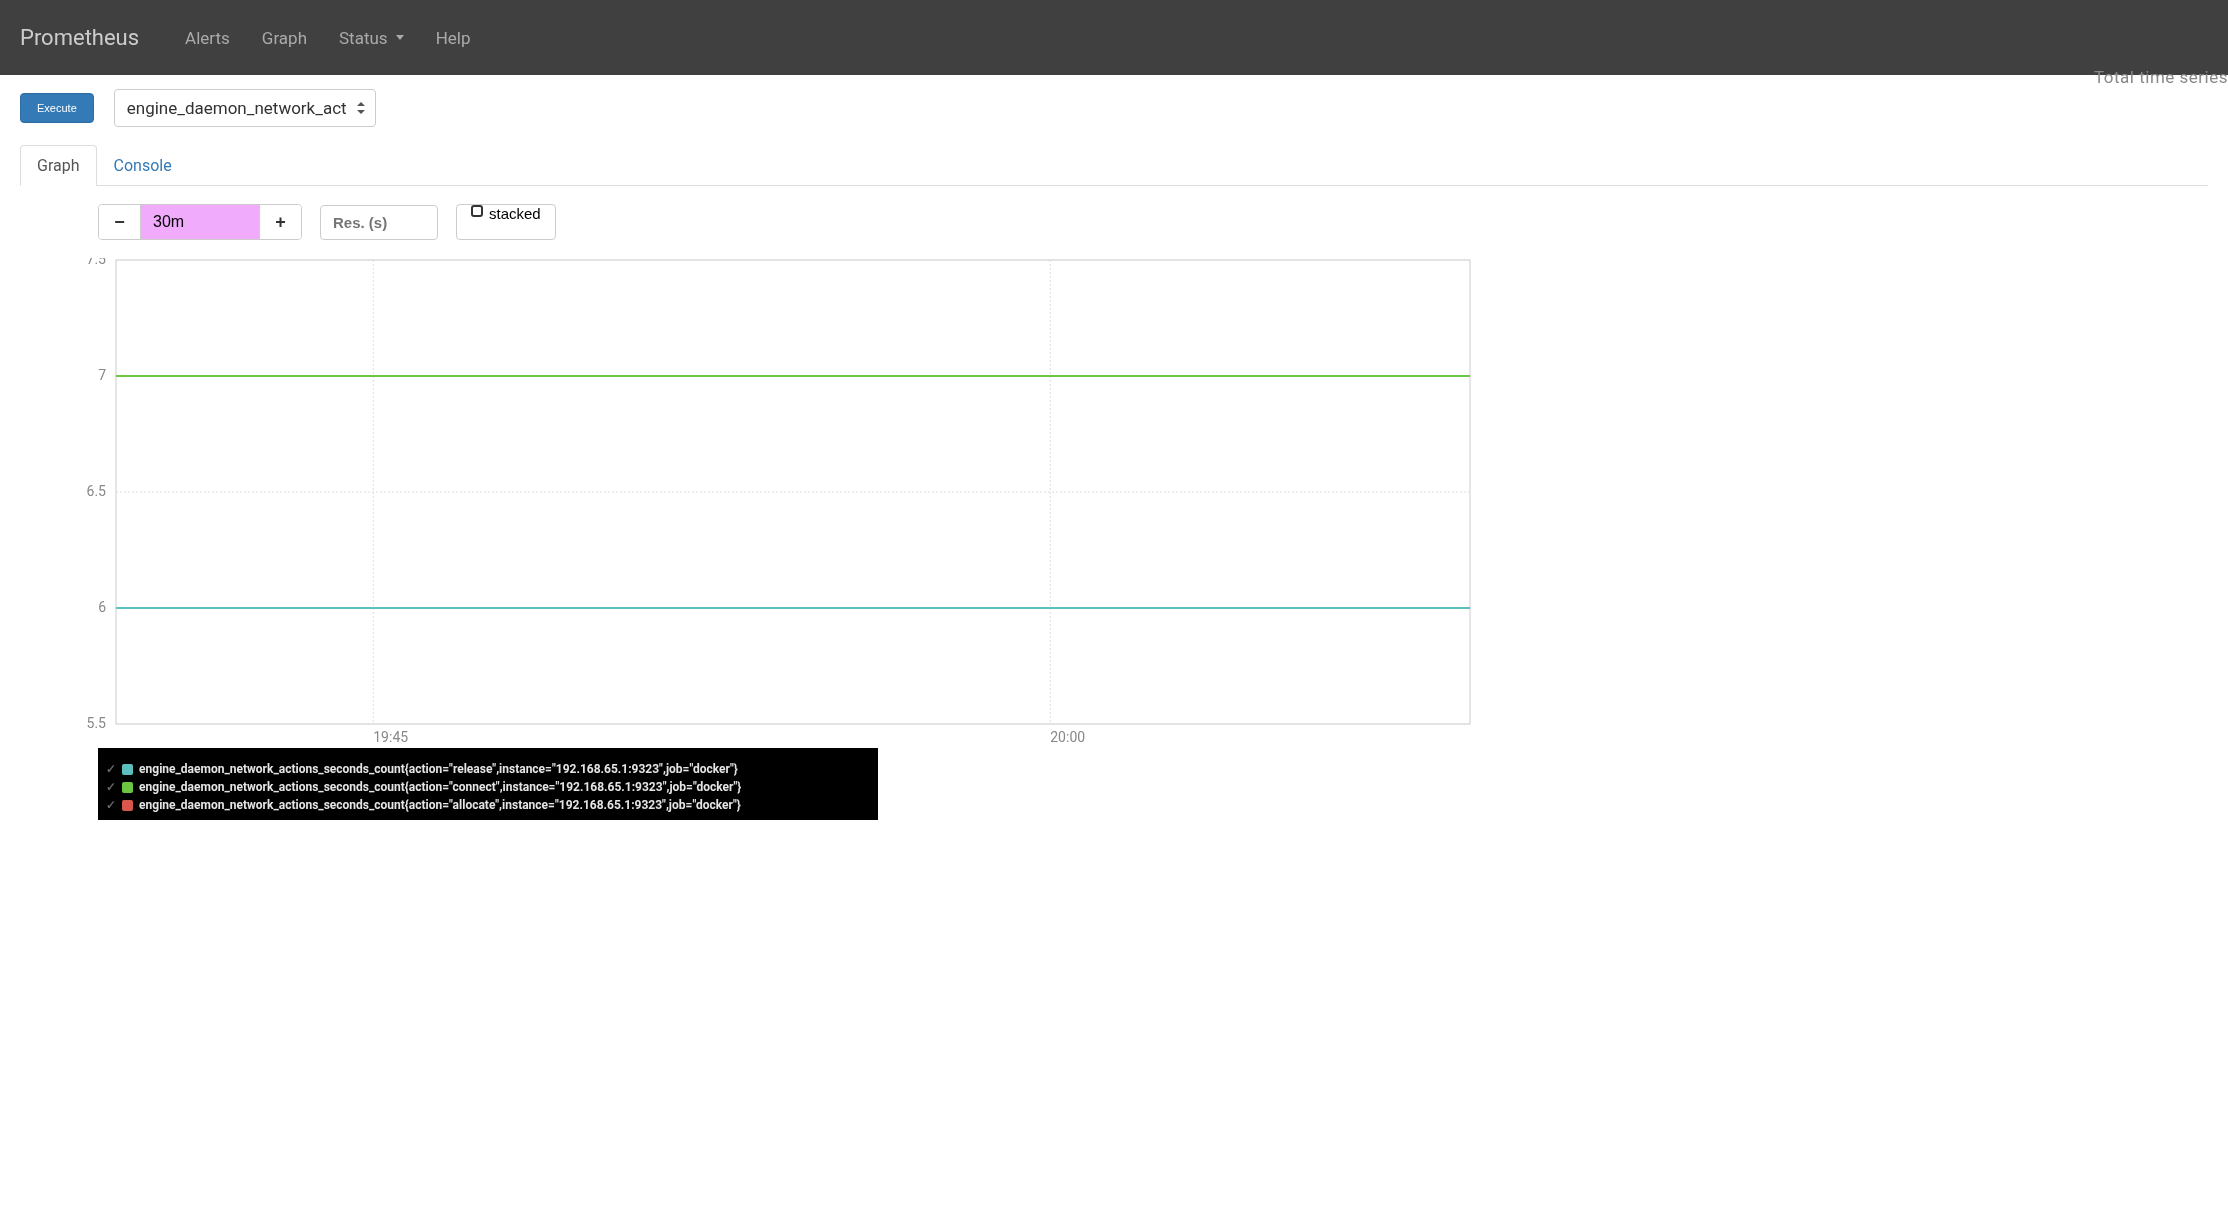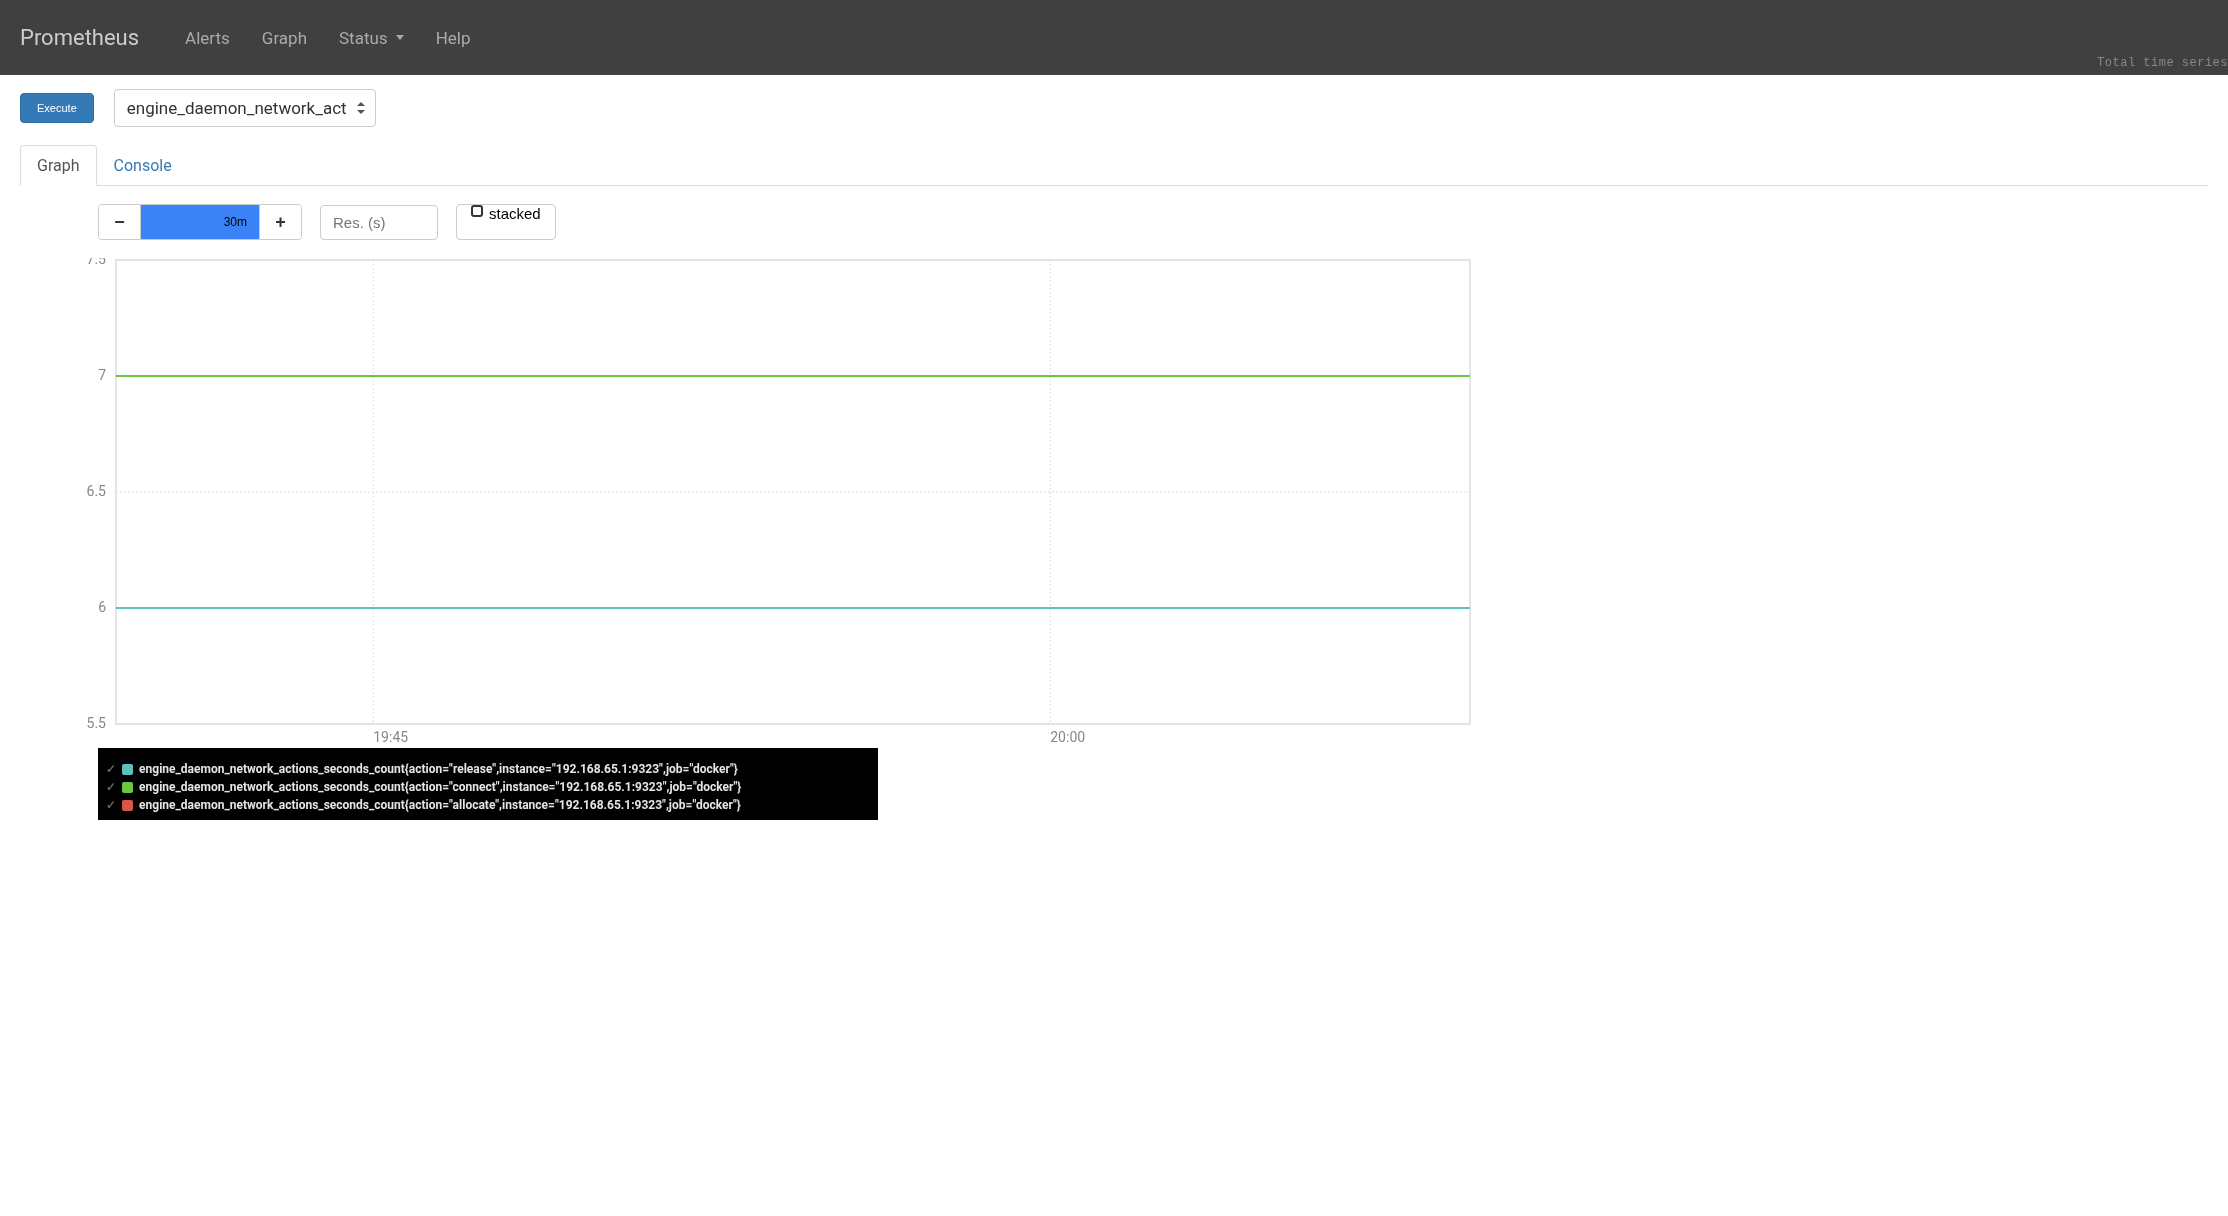--- a/index.html
+++ b/index.html
@@ -35,25 +35,24 @@
     display: inline-block;
     width: 0; height: 0;
     border-left: 4px solid transparent;
     border-right: 4px solid transparent;
     border-top: 5px solid #aaa;
     margin-left: 4px;
   }
   .clip-text {
     position: absolute;
     right: 0;
-    top: 56px;
+    top: 67px;
     color: #888;
-    font-size: 12px;
+    font-size: 17px;
     letter-spacing: 0.5px;
-    font-family: Liberation Mono, monospace;
   }
   .content {
     padding: 14px 20px 0 20px;
   }
   .top-row {
     display: flex;
     align-items: center;
     gap: 20px;
     margin-bottom: 18px;
   }
@@ -136,35 +135,36 @@
     border-left: 1px solid #ccc;
   }
   .input-group .ig-btn.active {
     background: #e6e6e6;
     outline: 2px solid #8cb5df;
     outline-offset: -2px;
   }
   .input-group .ig-input {
     border: none;
     padding: 0 12px;
-    font-size: 12px;
-    text-align: right;
+    font-size: 16px;
+    text-align: left;
     outline: none;
-    background: #3b82f6;
+    background: #f0abfc;
   }
   .ig-range { width: 118px; }
   .ig-date { width: 232px; }
   .res-input {
     border: 1px solid #ccc;
     border-radius: 4px;
     height: 35px;
     width: 118px;
     padding: 0 12px;
     font-size: 15px;
     outline: none;
+    font-weight: bold;
   }
   .stacked-btn {
     border: 1px solid #ccc;
     border-radius: 4px;
     height: 36px;
     background: #fff;
     padding: 0 14px;
     font-size: 15px;
     display: flex;
     align-items: flex-start;

